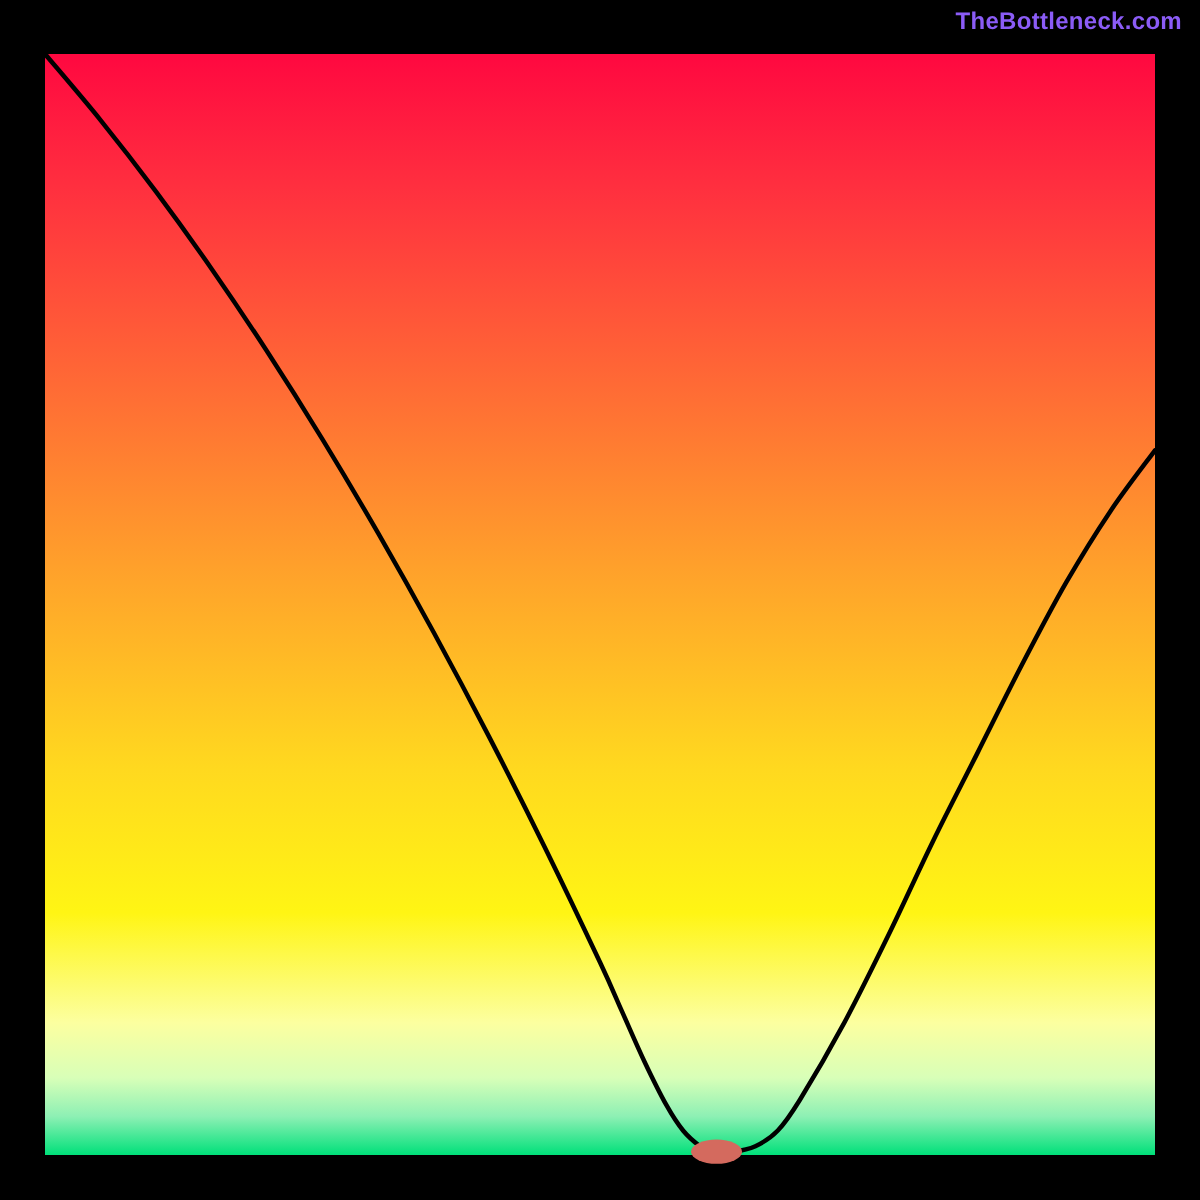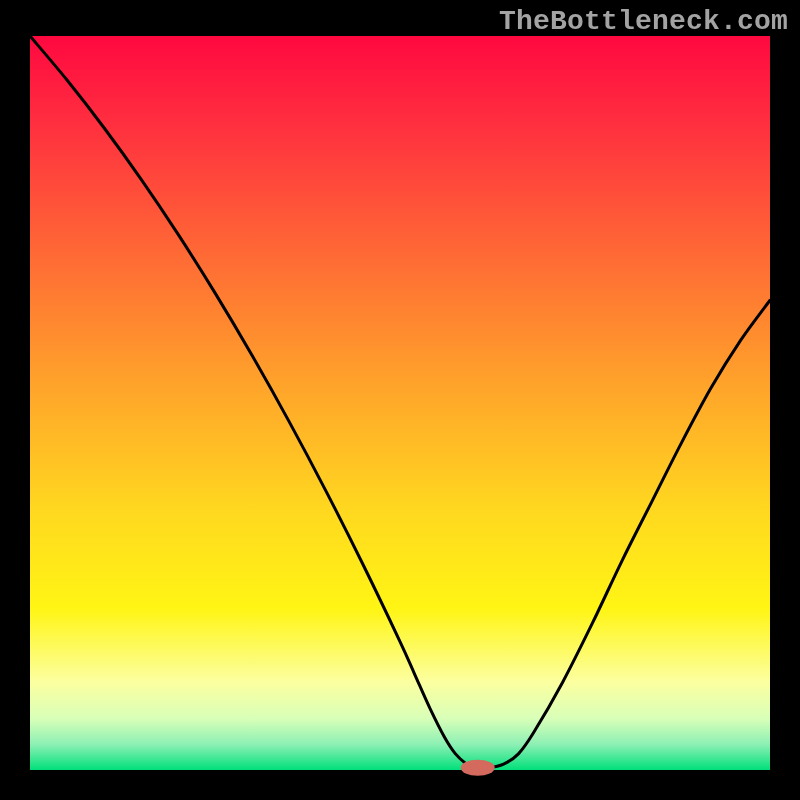--- a/index.html
+++ b/index.html
@@ -13,24 +13,24 @@
   .container {
     position: relative;
     width: 800px;
     height: 800px;
     background: #000;
   }
   .watermark {
     position: absolute;
     top: 6px;
     right: 12px;
-    font-family: Liberation Mono, monospace;
-    font-size: 28px;
+    font-family: Liberation Sans, sans-serif;
+    font-size: 16px;
     font-weight: 600;
-    color: #a3a3a3;
+    color: #8b5cf6;
     letter-spacing: 0.2px;
     z-index: 10;
   }
   svg {
     display: block;
   }
 </style>
 </head>
 <body>
 <div class="container">

